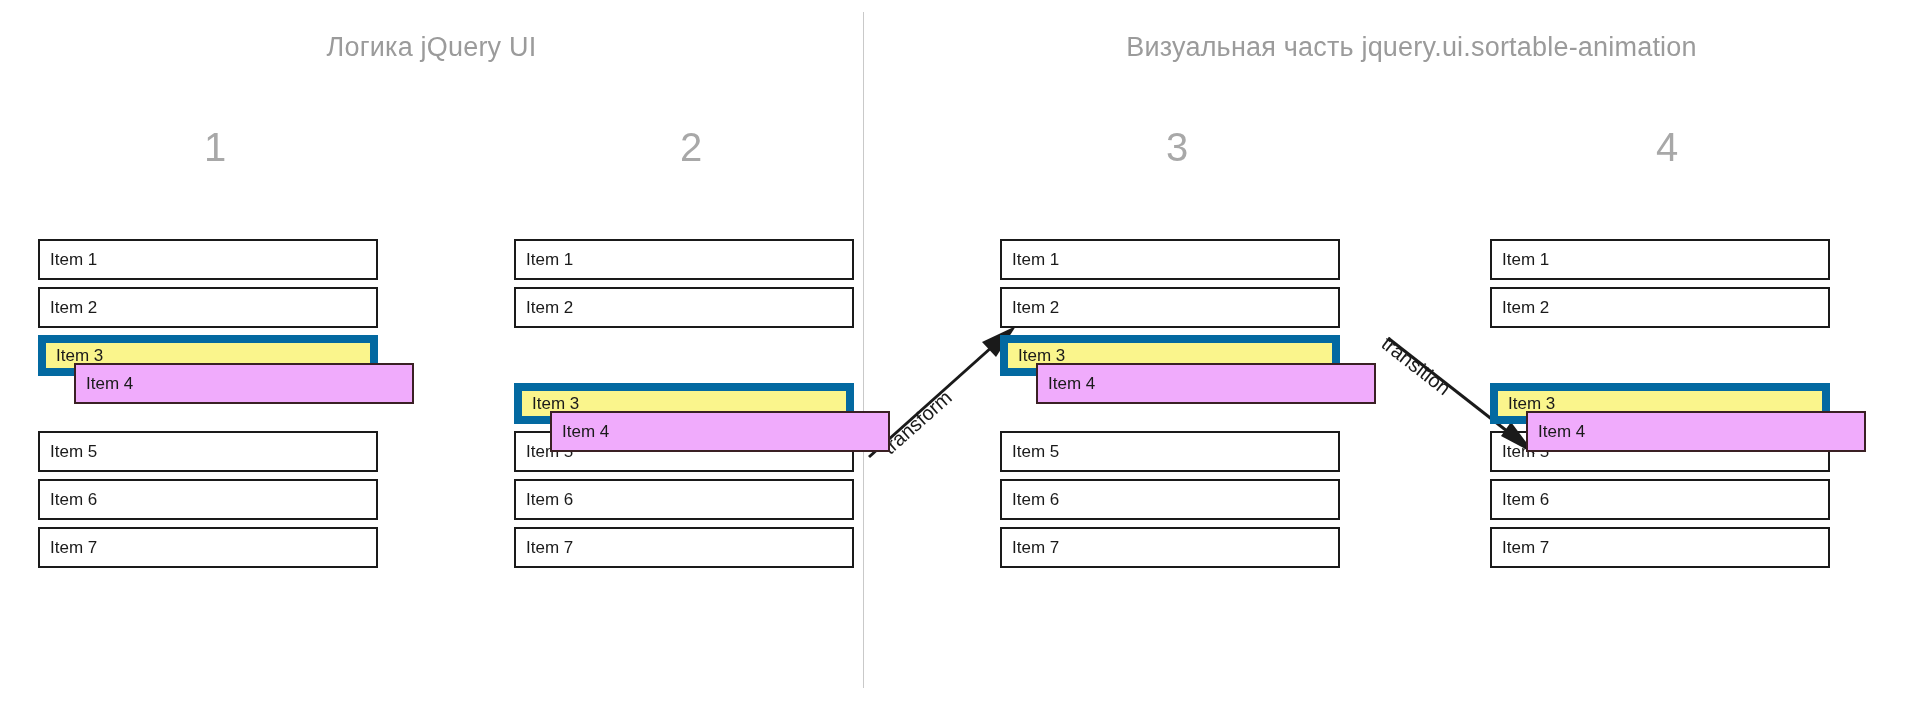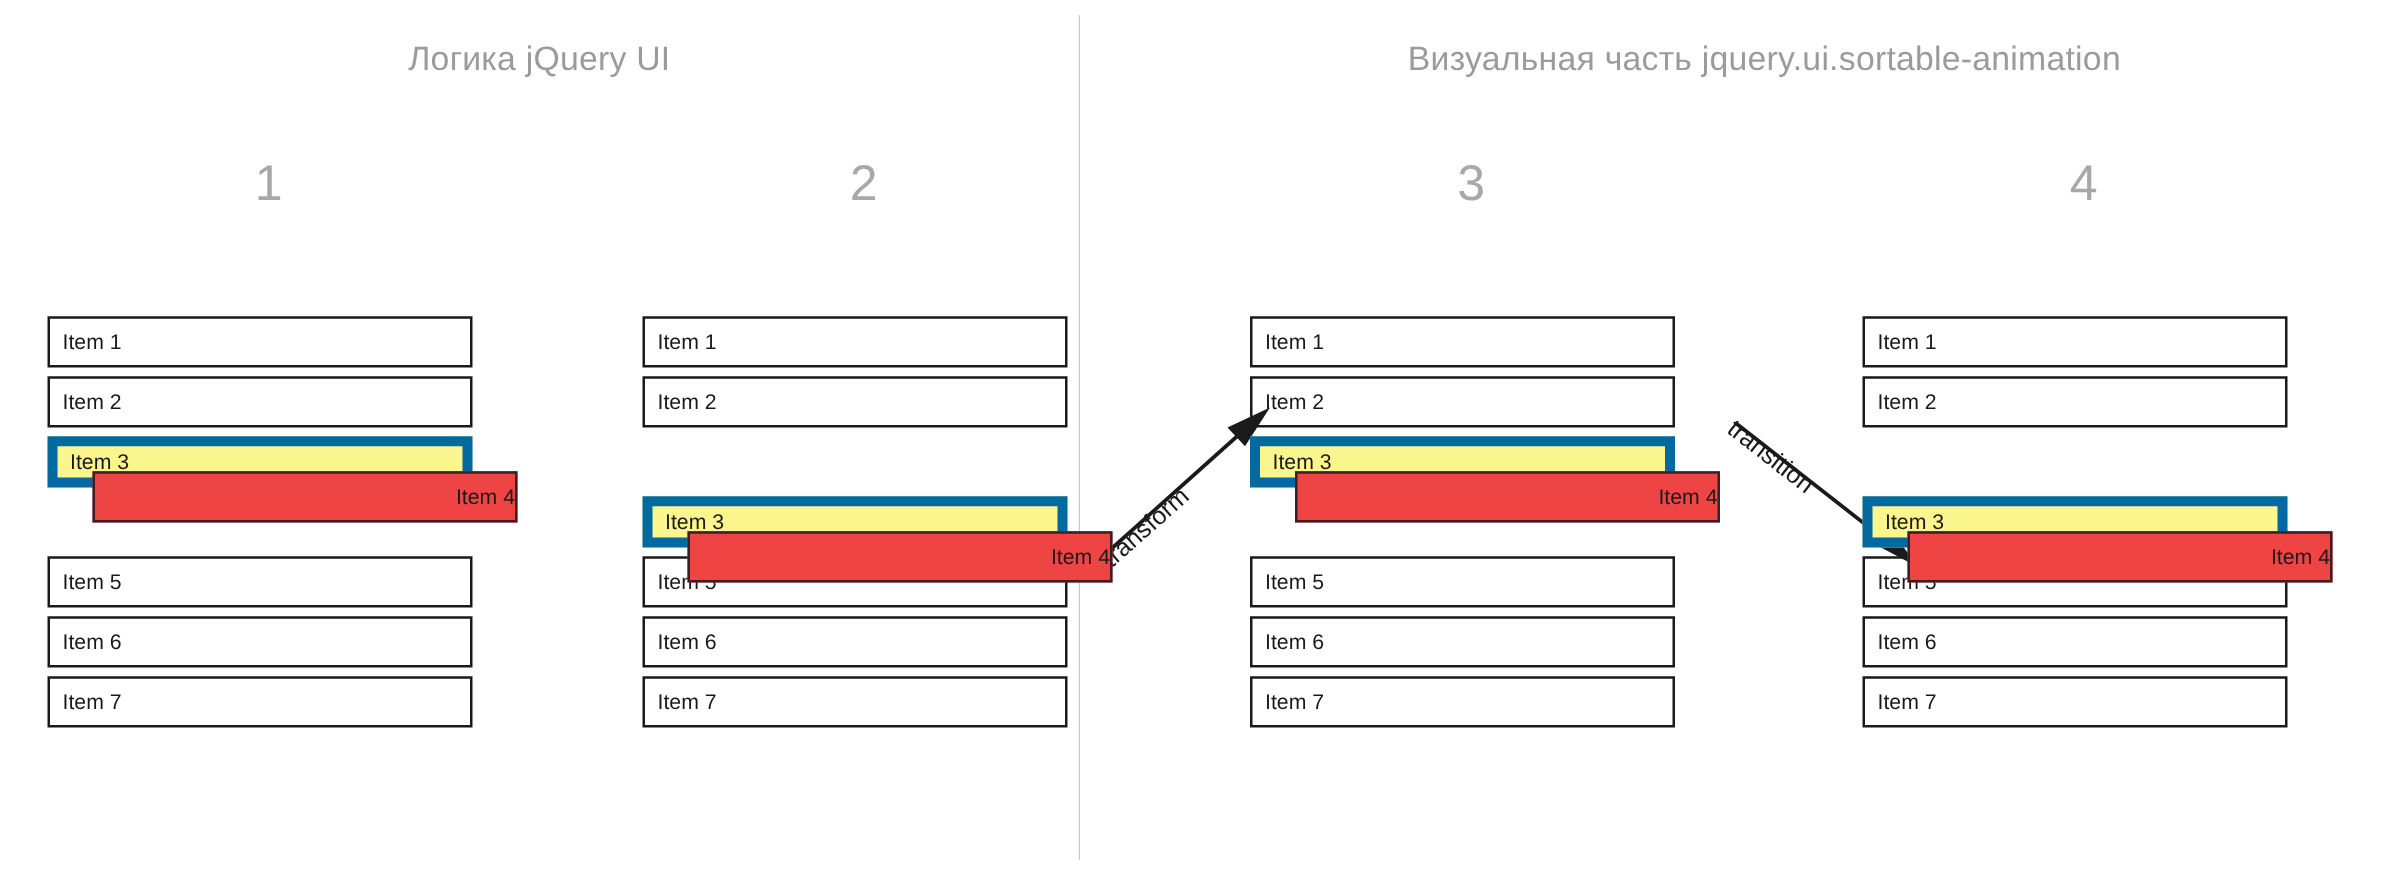--- a/index.html
+++ b/index.html
@@ -51,21 +51,21 @@
     font-size: 40px;
     color: #a8a8a8;
     font-weight: 400;
     text-align: center;
     width: 60px;
   }
 
   
   .panel {
     position: absolute;
-    top: 253px;
+    top: 239px;
     width: 340px;
     height: 400px;
   }
 
   
   .row {
     position: absolute;
     left: 0;
     width: 340px;
     height: 41px;
@@ -82,25 +82,24 @@
     border: none;
     background: transparent;
   }
   .row.yellow {
     background: #faf58c;
     border: 8px solid #0369a1;
     z-index: 2;
   }
   
   .row.pink {
-    background: #ef4444;
+    background: #f0abfc;
     border: 2px solid #3a2024;
     z-index: 5;
     width: 340px;
-    justify-content: flex-end;
   }
 
   
   .arrow-wrap {
     position: absolute;
     pointer-events: none;
   }
   .arrow-label {
     position: absolute;
     font-size: 20px;

